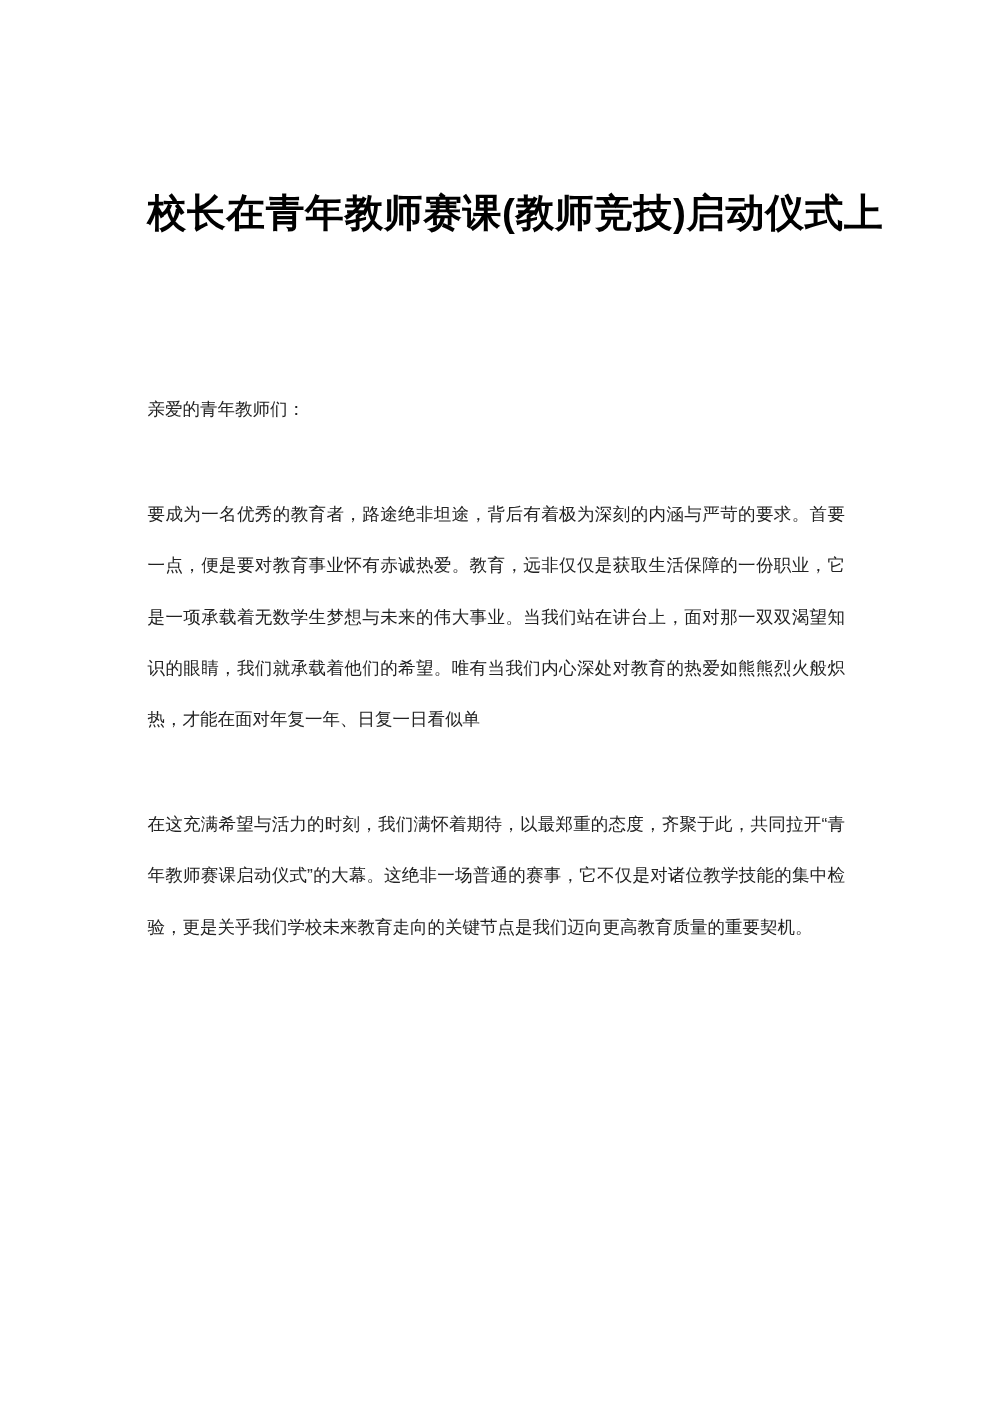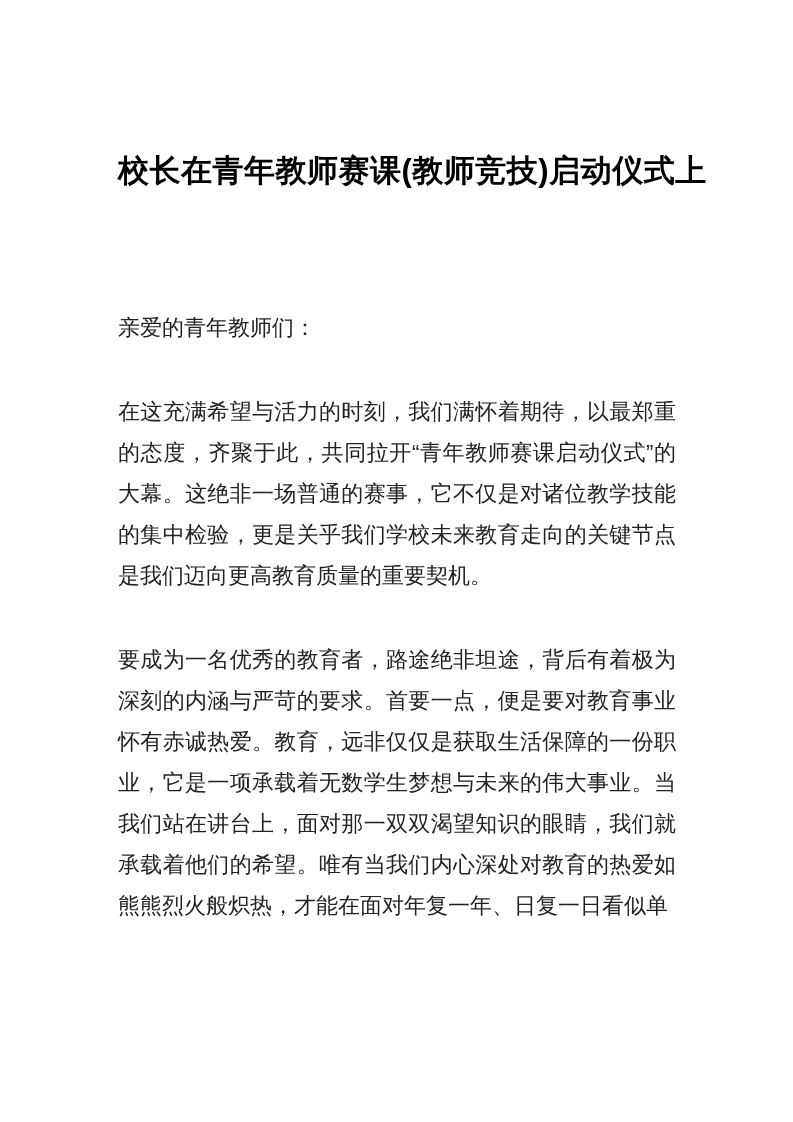--- a/index.html
+++ b/index.html
@@ -25,21 +25,21 @@
     line-height: 99px;
     text-align: left;
     letter-spacing: 0.5px;
   }
   .title-line {
     display: block;
     white-space: nowrap;
   }
   .doc-body {
     color: #222222;
-    font-size: 22px;
+    font-size: 14px;
     line-height: 41px;
     text-align: justify;
     text-justify: inter-ideograph;
   }
   .salutation {
     margin: 87px 0 0 0;
   }
   .para {
     margin: 43px 0 0 0;
   }
@@ -49,18 +49,18 @@
 
 <div class="page">
 
   <h1 class="doc-title">
     <span class="title-line">校长在青年教师赛课(教师竞技)启动仪式上</span>
   </h1>
 
   <div class="doc-body">
     <p class="salutation">亲爱的青年教师们：</p>
 
+    <p class="para">要成为一名优秀的教育者，路途绝非坦途，背后有着极为深刻的内涵与严苛的要求。首要一点，便是要对教育事业怀有赤诚热爱。教育，远非仅仅是获取生活保障的一份职业，它是一项承载着无数学生梦想与未来的伟大事业。当我们站在讲台上，面对那一双双渴望知识的眼睛，我们就承载着他们的希望。唯有当我们内心深处对教育的热爱如熊熊烈火般炽热，才能在面对年复一年、日复一日看似单</p>
+
     <p class="para">在这充满希望与活力的时刻，我们满怀着期待，以最郑重的态度，齐聚于此，共同拉开“青年教师赛课启动仪式”的大幕。这绝非一场普通的赛事，它不仅是对诸位教学技能的集中检验，更是关乎我们学校未来教育走向的关键节点是我们迈向更高教育质量的重要契机。</p>
-
-    <p class="para">要成为一名优秀的教育者，路途绝非坦途，背后有着极为深刻的内涵与严苛的要求。首要一点，便是要对教育事业怀有赤诚热爱。教育，远非仅仅是获取生活保障的一份职业，它是一项承载着无数学生梦想与未来的伟大事业。当我们站在讲台上，面对那一双双渴望知识的眼睛，我们就承载着他们的希望。唯有当我们内心深处对教育的热爱如熊熊烈火般炽热，才能在面对年复一年、日复一日看似单</p>
   </div>
 
 </div>
 
 </body></html>

